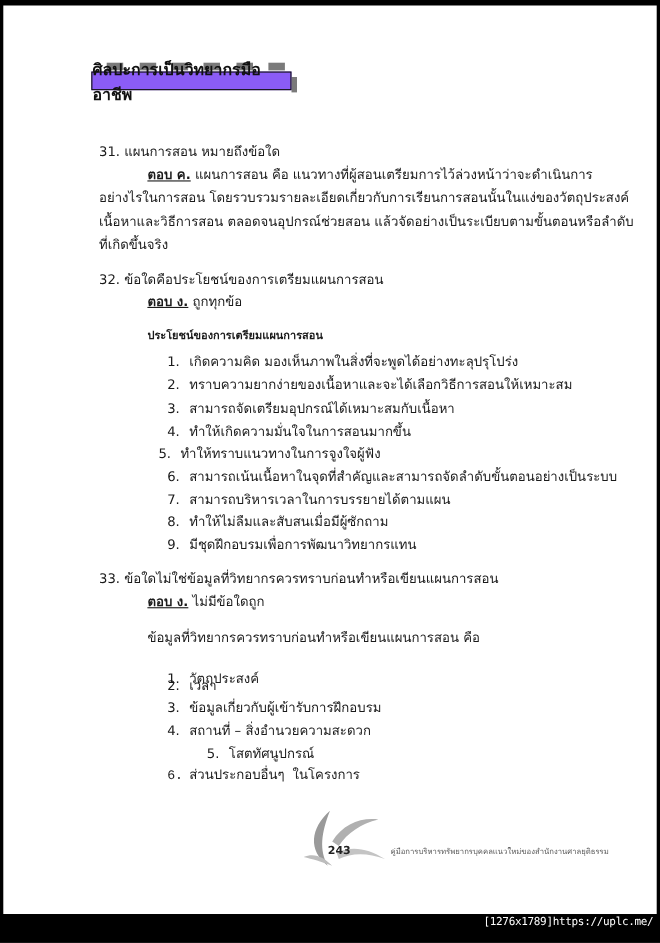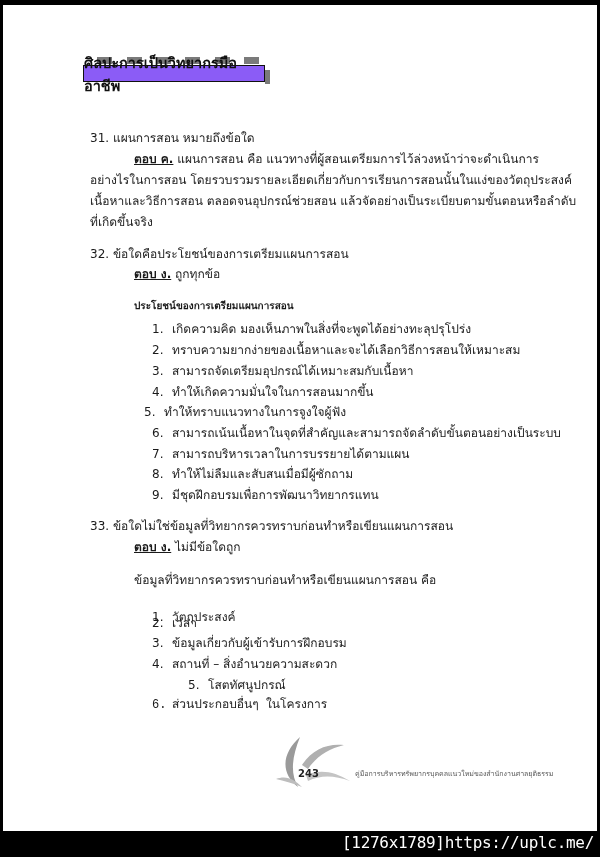--- a/index.html
+++ b/index.html
@@ -9,21 +9,21 @@
     }
     .page {
       position: absolute; left: 3px; top: 5px; width: 594px; height: 826px;
       background: #fff;
     }
     .bottom-bar {
       position: absolute; left: 0; top: 831px; width: 600px; height: 26px; background: #000;
     }
     .watermark {
       position: absolute; right: 6px; top: 833px; color: #fff;
-      font-family: "DejaVu Sans Mono", "Liberation Mono", monospace; font-size: 16px;
+      font-family: "DejaVu Sans Mono", "Liberation Mono", monospace; font-size: 10px;
       letter-spacing: -0.3px;
     }
     
     .tabs { position: absolute; left: 97px; top: 57px; width: 170px; height: 12px; }
     .tab { position: absolute; top: 0; width: 15px; height: 7px; background: #7a7a7a; }
     .title-shadow { position: absolute; left: 265px; top: 70px; width: 5px; height: 14px; background: #7a7a7a; }
     .title-box {
       position: absolute; left: 83px; top: 65px; width: 182px; height: 17px;
       border: 1.5px solid #111; background: #8b5cf6; box-sizing: border-box;
       display: flex; align-items: center; justify-content: center;

